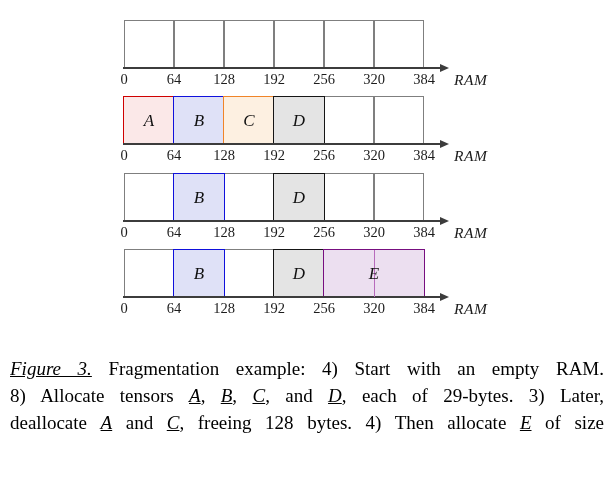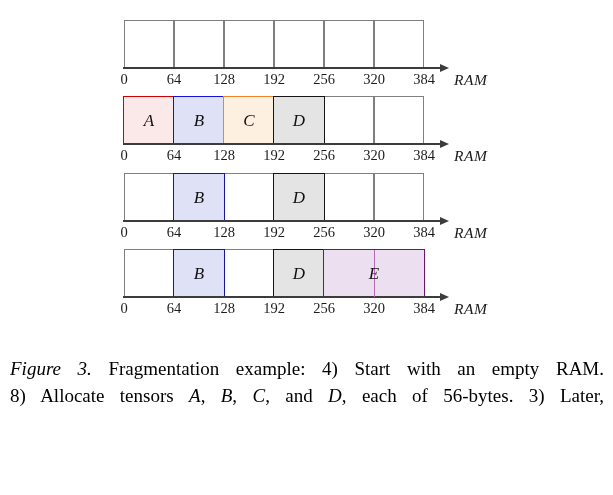--- a/index.html
+++ b/index.html
@@ -42,21 +42,21 @@
   }
   .block-divider {
     position:absolute; top:0; bottom:0; width:1.4px; z-index:1;
   }
   .caption {
     position:absolute; left:10px; top:355px; width:594px;
     font-size:19px; line-height:27.2px; color:#000000;
   }
   .cap-line { height:27.2px; overflow:hidden; text-align:justify; }
   .cap-line.jfull::after { content:""; display:inline-block; width:100%; height:0; }
-  .cap-line .it { font-style:italic; }
+  .cap-line .it { font-style:italic;text-decoration:underline; }
 </style>
 </head>
 <body>
 
 <div class="page">
   <div id="diagram">
       <div class="ram-row" style="top: 20px;">
         <div class="ram-box"></div>
         <div class="grid-divider" style="left: 173.25px;"></div>
         <div class="grid-divider" style="left: 223.25px;"></div>
@@ -152,15 +152,16 @@
         <div class="tick" style="left: 224px;">128</div>
         <div class="tick" style="left: 274px;">192</div>
         <div class="tick" style="left: 324px;">256</div>
         <div class="tick" style="left: 374px;">320</div>
         <div class="tick" style="left: 424px;">384</div>
         <div class="axis-name" style="left: 454px;">RAM</div>
       </div>
     </div>
   <div id="caption" class="caption">
       <div class="cap-line jfull"><span class="it">Figure 3.</span><span> Fragmentation example: 4) Start with an empty RAM.</span></div>
-      <div class="cap-line jfull"><span>8) Allocate tensors </span><span class="it">A</span><span>, </span><span class="it">B</span><span>, </span><span class="it">C</span><span>, and </span><span class="it">D</span><span>, each of 56-bytes. 3) Later,</span></div>
+      <div class="cap-line jfull"><span>8) Allocate tensors </span><span class="it">A</span><span>, </span><span class="it">B</span><span>, </span><span class="it">C</span><span>, and </span><span class="it">D</span><span>, each of 29-bytes. 3) Later,</span></div>
+      <div class="cap-line jfull"><span>deallocate </span><span class="it">A</span><span> and </span><span class="it">C</span><span>, freeing 128 bytes. 4) Then allocate </span><span class="it">E</span><span> of size</span></div>
     </div>
 </div>
 
 </body></html>

